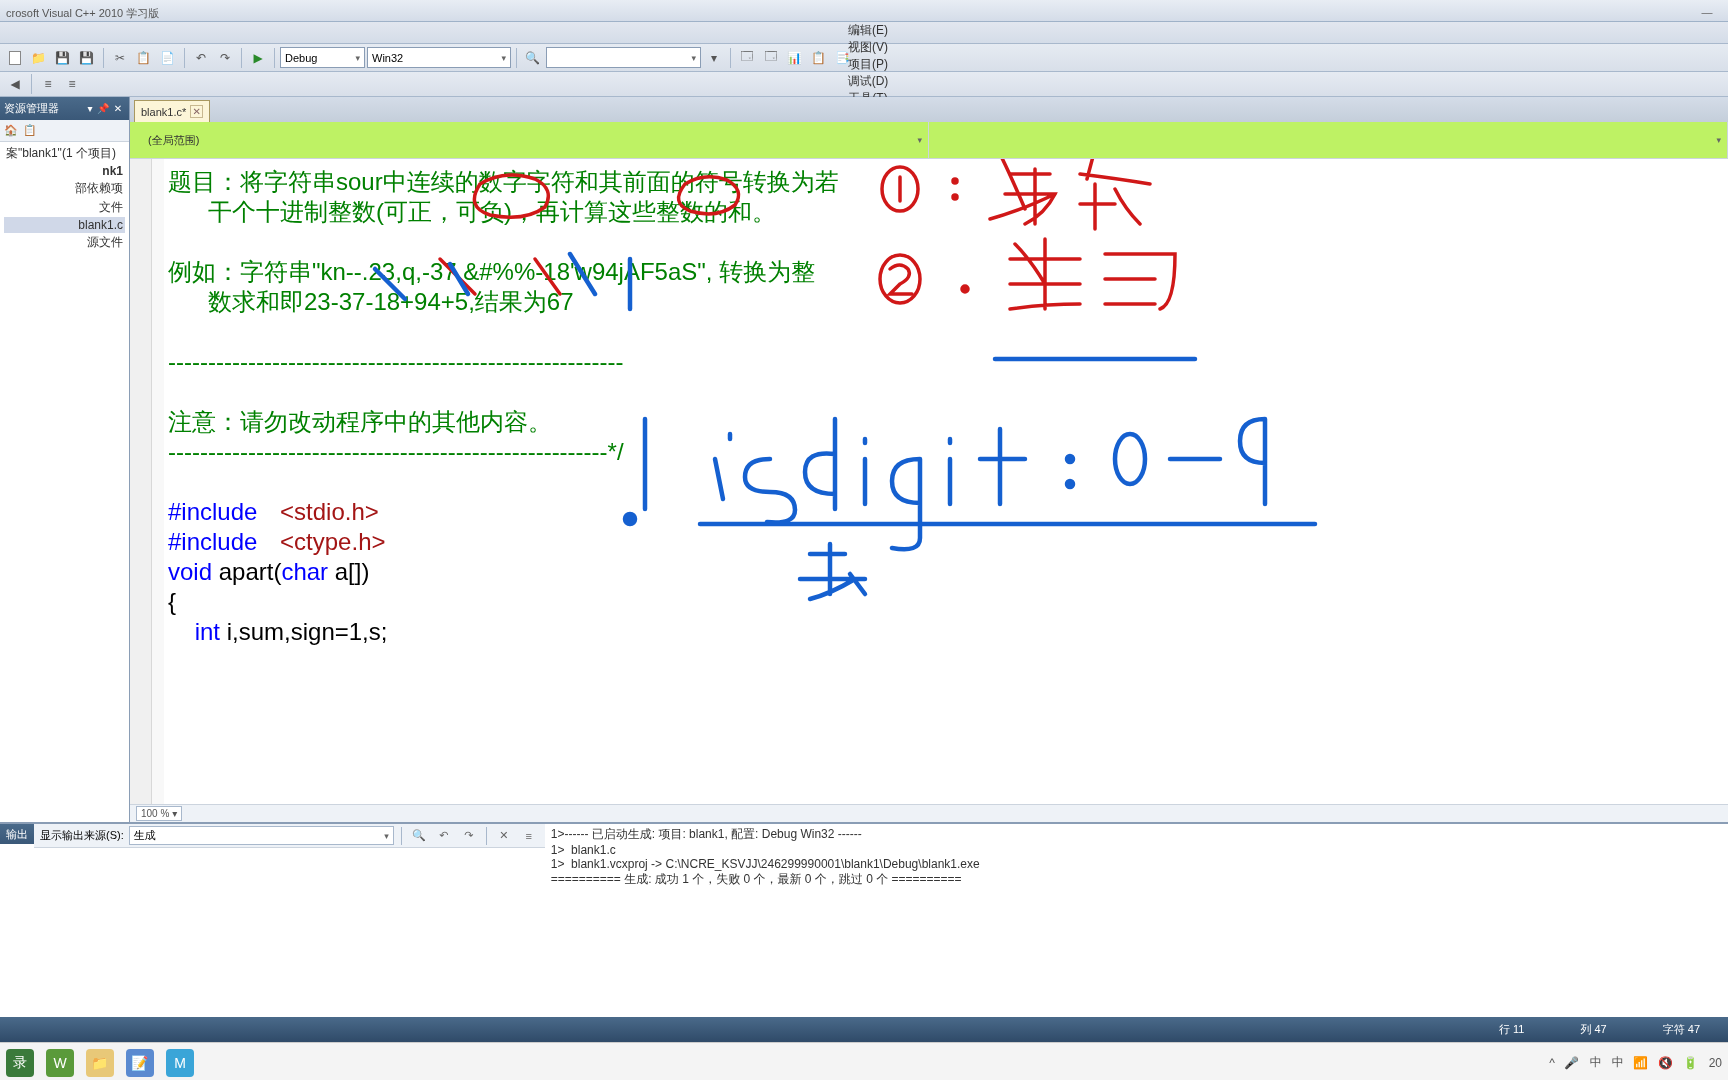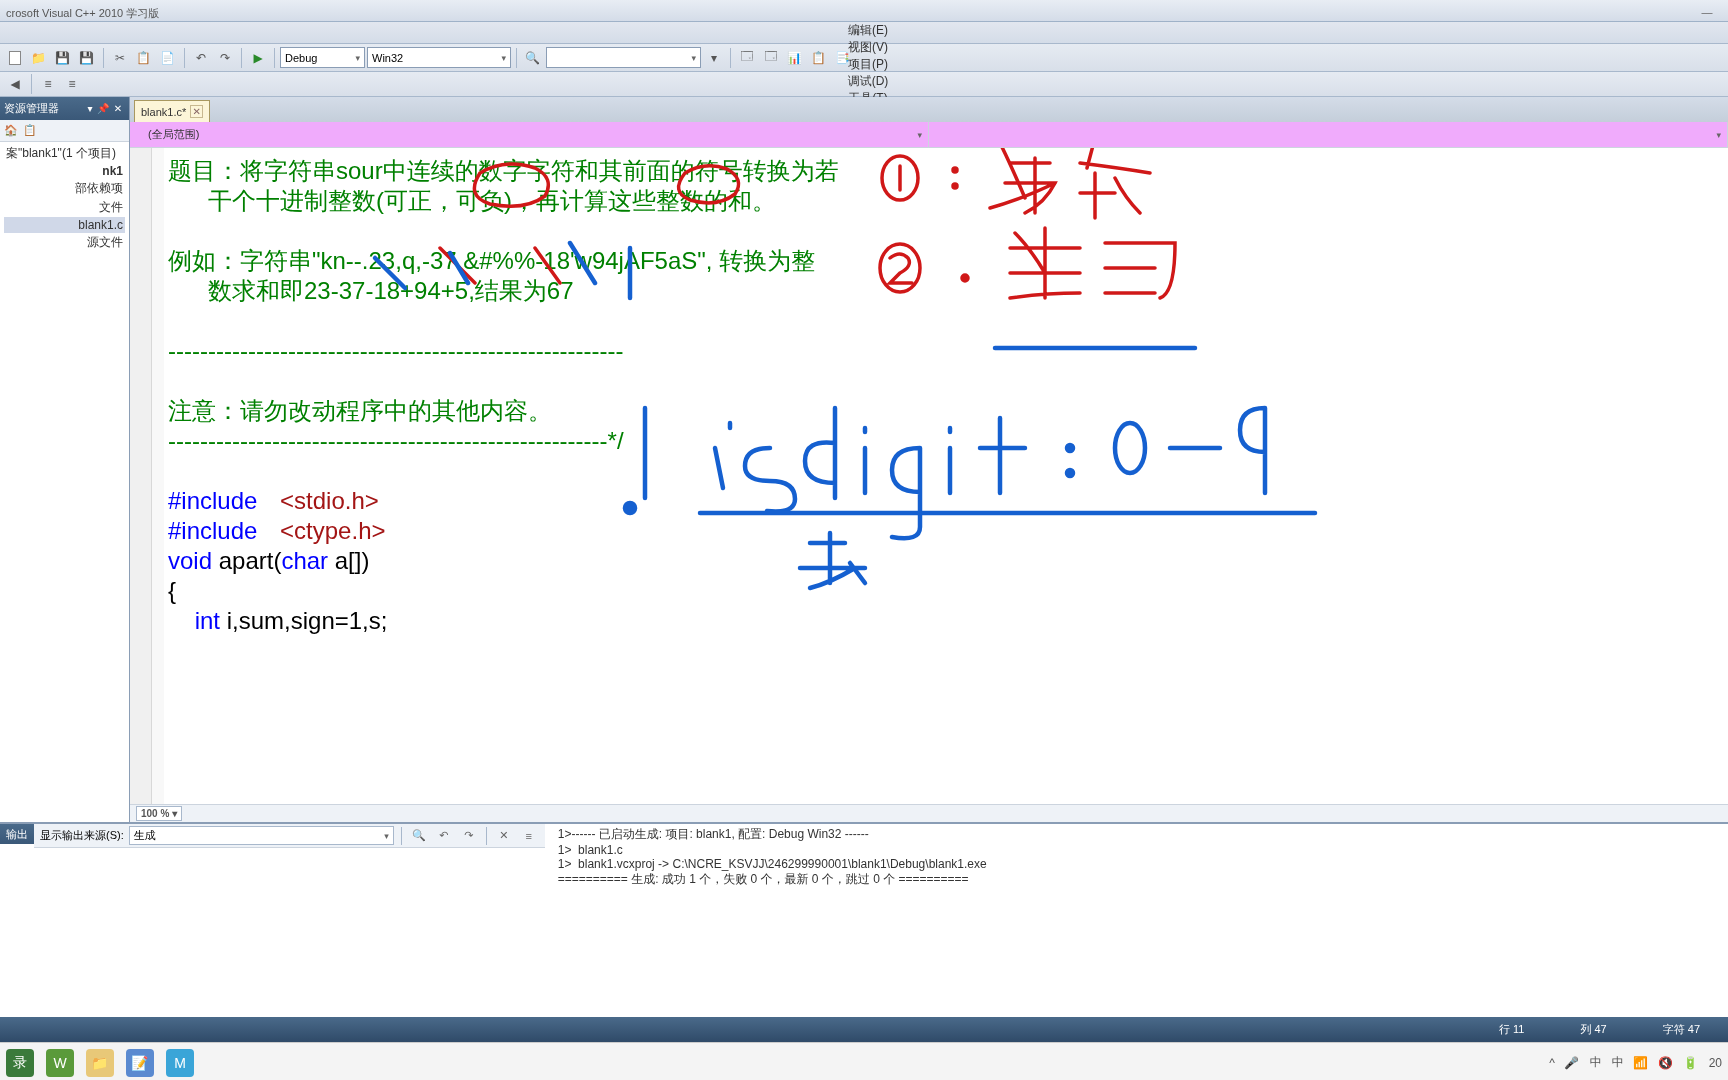--- a/index.html
+++ b/index.html
@@ -36,46 +36,46 @@
 .tree-item { padding: 1px 2px; white-space: nowrap; overflow: hidden; }
 .tree-item.bold { font-weight: bold; }
 .tree-item.selected { background: #d0d8e8; }
 .tree-item.indent1 { padding-left: 4px; text-align: right; }
 
 .editor-area { flex: 1; display: flex; flex-direction: column; background: #fff; position: relative; }
 .tab-strip { height: 25px; background: linear-gradient(#d4dce8, #c4ceda); display: flex; align-items: flex-end; padding-left: 4px; }
 .tab { height: 22px; background: #fcf5d8; border: 1px solid #a89860; border-bottom: none; display: flex; align-items: center; padding: 0 6px; font-size: 11px; color: #333; gap: 4px; }
 .tab .close { font-size: 10px; color: #866; cursor: pointer; border: 1px solid #c8b890; width: 13px; height: 13px; display: flex; align-items: center; justify-content: center; }
 
-.scope-bar { height: 26px; background: #f0abfc; border-bottom: 1px solid #ccd4de; display: flex; }
+.scope-bar { height: 37px; background: #bef264; border-bottom: 1px solid #ccd4de; display: flex; }
 .scope-combo { flex: 1; display: flex; align-items: center; padding: 0 18px; font-size: 11px; color: #333; border-right: 1px solid #ccd4de; position: relative; }
 .scope-combo .dd { position: absolute; right: 6px; font-size: 9px; color: #666; }
 
 .code { flex: 1; background: #fff; position: relative; overflow: hidden; }
 .gutter { position: absolute; left: 0; top: 0; width: 22px; height: 100%; background: #f0f0f0; border-right: 1px solid #d8d8d8; }
 .outline-bar { position: absolute; left: 22px; top: 0; width: 12px; height: 100%; background: #f8f8f8; }
 .code-text { position: absolute; left: 38px; top: 8px; right: 20px; font-family: "NSimSun", "SimSun", Consolas, monospace; font-size: 24px; line-height: 30px; white-space: pre; color: #000; }
 .cm-green { color: #008000; }
 .cm-blue { color: #0000ff; }
 .cm-red { color: #a31515; margin-left: 16px; }
-.zoom-bar { height: 18px; background: #eef2f7; border-top: 1px solid #ccd4de; display: flex; align-items: center; font-size: 10px; color: #555; padding: 0 6px; font-weight: bold; }
+.zoom-bar { height: 18px; background: #eef2f7; border-top: 1px solid #ccd4de; display: flex; align-items: center; font-size: 10px; color: #555; padding: 0 6px; }
 .zoom-combo { border: 1px solid #a8b8cc; background: #fff; padding: 0 4px; height: 15px; display: flex; align-items: center; }
 
 
 .annot { position: absolute; pointer-events: none; }
 .annot svg { width: 100%; height: 100%; }
 
 .output-panel { height: 195px; background: #fff; border-top: 2px solid #8a9db5; display: flex; flex-direction: row; }
 .output-title { height: 20px; background: linear-gradient(#4a6a8a, #3a5878); color: #fff; font-size: 11px; display: flex; align-items: center; padding: 0 6px; }
 .output-toolbar { height: 24px; background: #eef2f7; border-bottom: 1px solid #ccd4de; display: flex; align-items: center; padding: 0 6px; gap: 5px; font-size: 11px; }
 .output-combo { height: 19px; border: 1px solid #a8b8cc; background: #fff; padding: 0 4px; display: flex; align-items: center; width: 265px; font-size: 11px; }
 .output-combo .dd { margin-left: auto; font-size: 9px; color: #666; }
 .ot-sep { width: 1px; height: 18px; background: #a8b8cc; margin: 0 2px; }
 .ot-btn { width: 20px; height: 20px; display: flex; align-items: center; justify-content: center; font-size: 11px; color: #666; }
-.output-text { flex: 1; padding: 2px 6px; font-family: "SimSun", Consolas, monospace; font-size: 12px; color: #333; white-space: pre; overflow: auto; margin-left: 7px; }
+.output-text { flex: 1; padding: 2px 6px; font-family: "SimSun", Consolas, monospace; font-size: 12px; color: #333; white-space: pre; overflow: auto; }
 .output-scrollbar { height: 17px; background: #eef2f7; border-top: 1px solid #ccd4de; }
 
 .statusbar { height: 25px; background: linear-gradient(#4a6a8a, #2f4a68); color: #fff; font-size: 11px; display: flex; align-items: center; }
 .statusbar .sp { flex: 1; }
 .statusbar .cell { padding: 0 28px; }
 
 .taskbar { height: 40px; background: #f4f4f4; border-top: 1px solid #ccc; display: flex; align-items: center; padding: 0 6px; gap: 12px; }
 .taskbar-left { display: flex; gap: 12px; }
 .tb-app { width: 28px; height: 28px; border-radius: 4px; display: flex; align-items: center; justify-content: center; font-size: 14px; }
 .taskbar .sp { flex: 1; }

